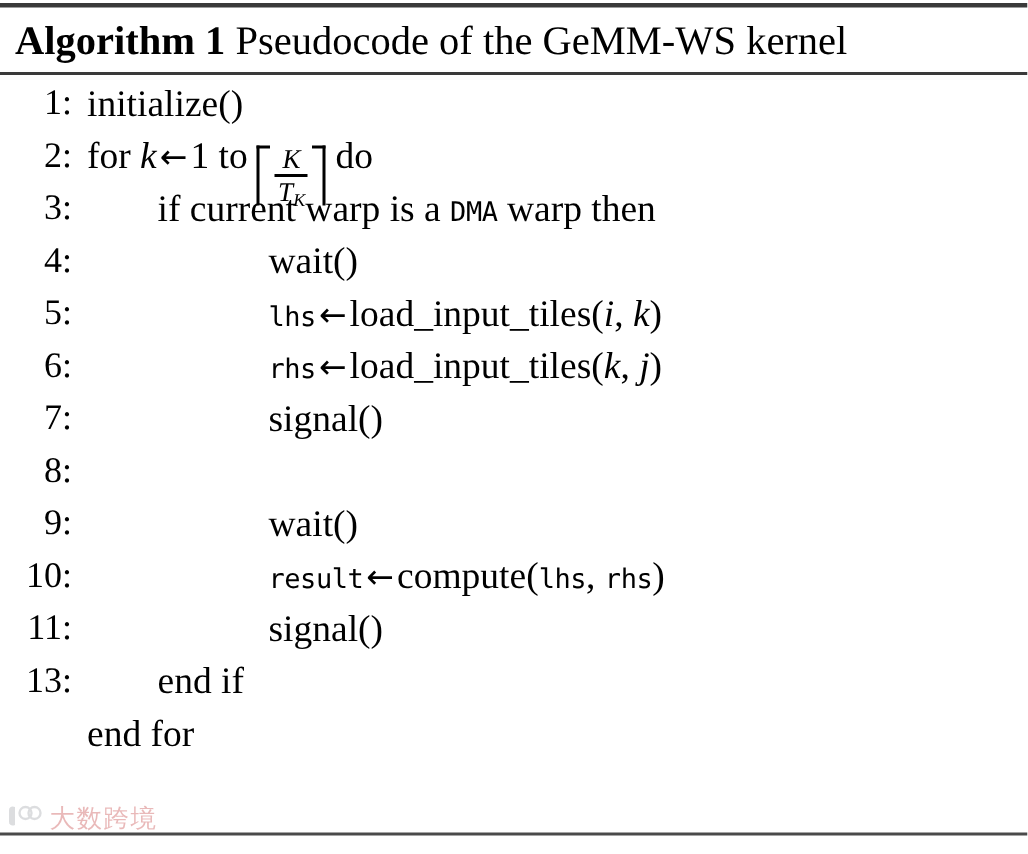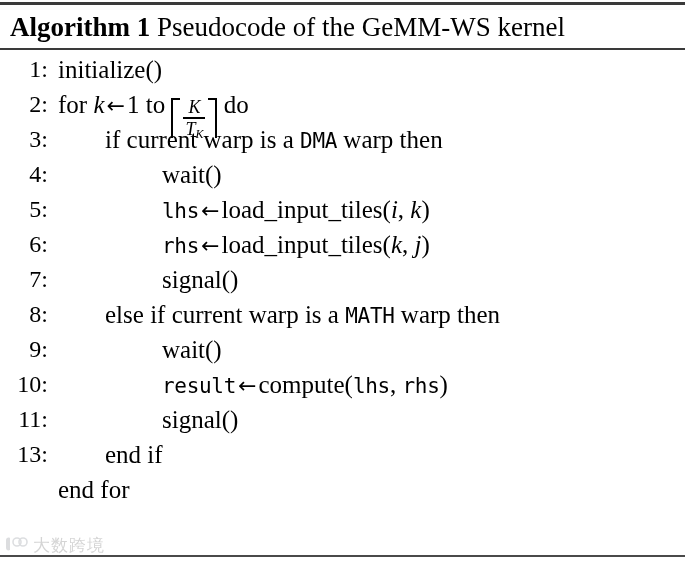--- a/index.html
+++ b/index.html
@@ -88,26 +88,26 @@
     text-align: right;
     font-size: 24px;
     font-variant-numeric: lining-nums;
   }
   .code {
     position: absolute;
     top: 0;
     left: 58px;
   }
   .ind1 { left: 105px; }
-  .ind2 { left: 162px; }
+  .ind2 { left: 179px; }
 
   .kw { font-weight: normal; }
   .tt {
     font-family: "DejaVu Sans Mono", "Liberation Mono", monospace;
-    font-size: 21px;
+    font-size: 18px;
     letter-spacing: -0.3px;
   }
   .mi {
     font-style: italic;
     font-family: "Liberation Serif", "DejaVu Serif", serif;
   }
   .arrow {
     font-family: "DejaVu Sans", sans-serif;
     font-size: 22px;
     padding: 0 2px;
@@ -192,21 +192,21 @@
     opacity: 0.30;
     pointer-events: none;
   }
   .watermark .wm-logo {
     width: 24px;
     height: 18px;
     position: relative;
   }
   .watermark .wm-text {
     font-size: 17px;
-    color: #737373;
+    color: #b91c1c;
     font-family: "DejaVu Sans", sans-serif;
     letter-spacing: 1px;
     white-space: nowrap;
   }
 </style>
 </head>
 <body>
 
 <div class="algorithm">
 
@@ -264,23 +264,20 @@
 
     <div class="line">
       <span class="lineno">7:</span>
       <span class="code ind2">
         <span>signal()</span>
       </span>
     </div>
 
     <div class="line">
       <span class="lineno">8:</span>
-      <span class="code ind1">
-        <span class="kw">else</span><span>&nbsp;</span><span class="kw">if</span><span>&nbsp;</span><span>current warp is a</span><span>&nbsp;</span><span class="tt">MATH</span><span>&nbsp;</span><span>warp</span><span>&nbsp;</span><span class="kw">then</span>
-      </span>
     </div>
 
     <div class="line">
       <span class="lineno">9:</span>
       <span class="code ind2">
         <span>wait()</span>
       </span>
     </div>
 
     <div class="line">

